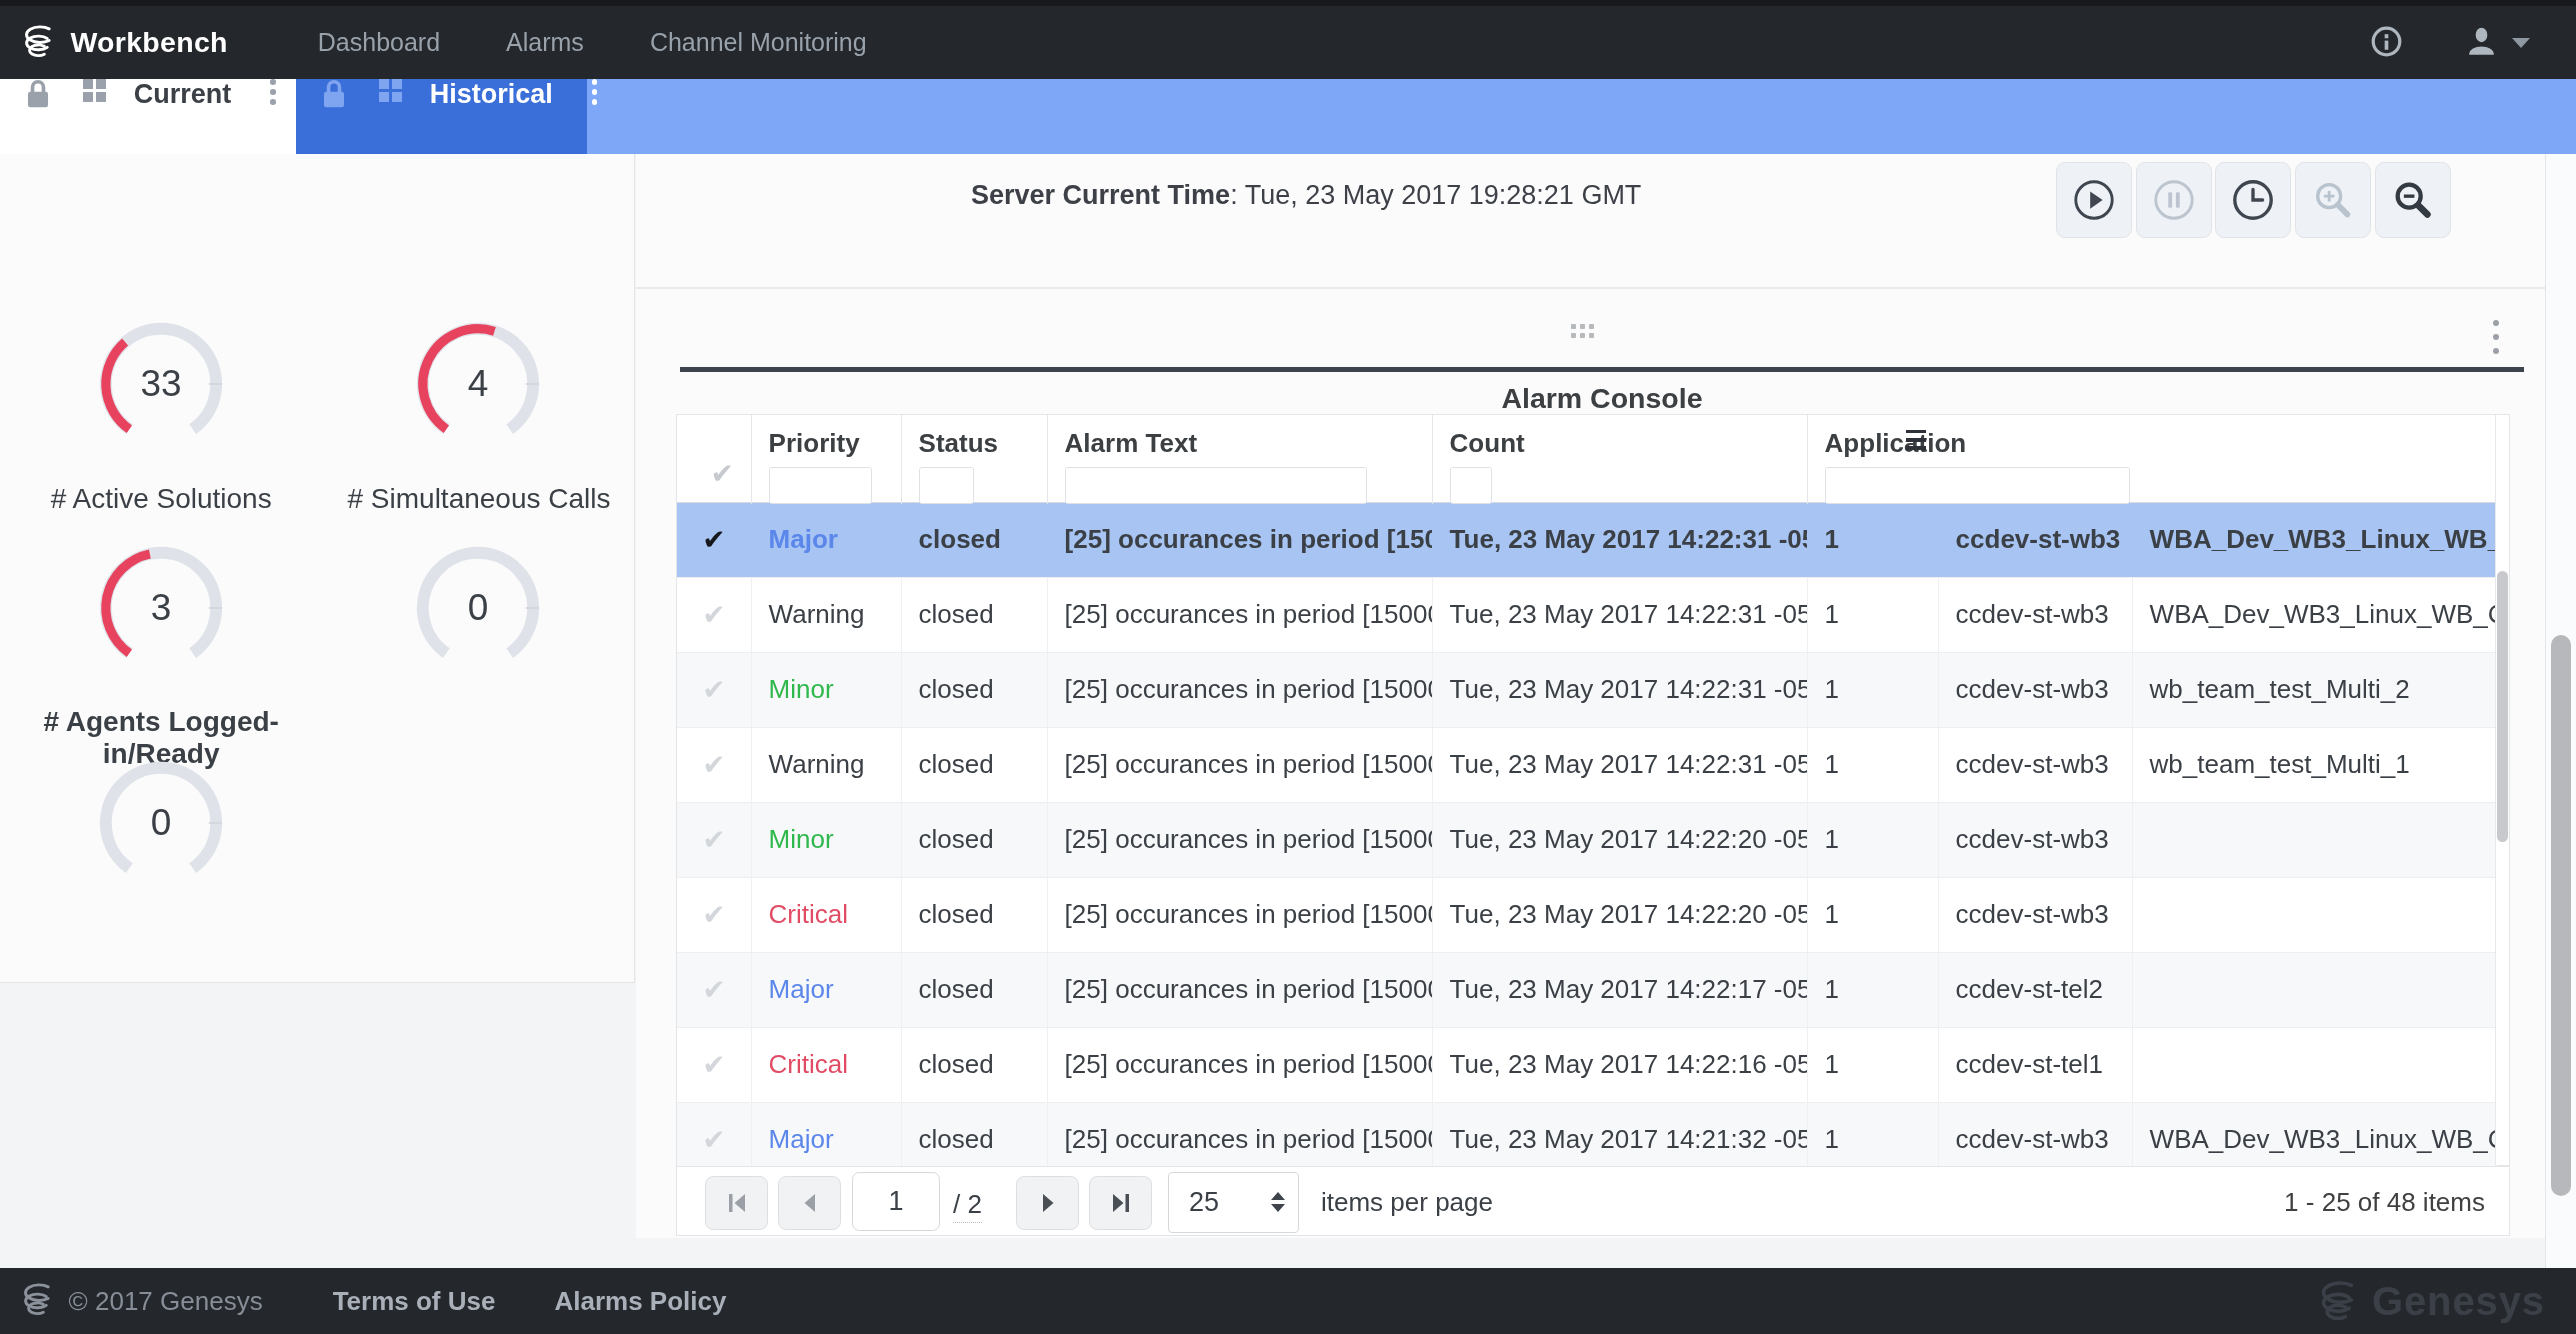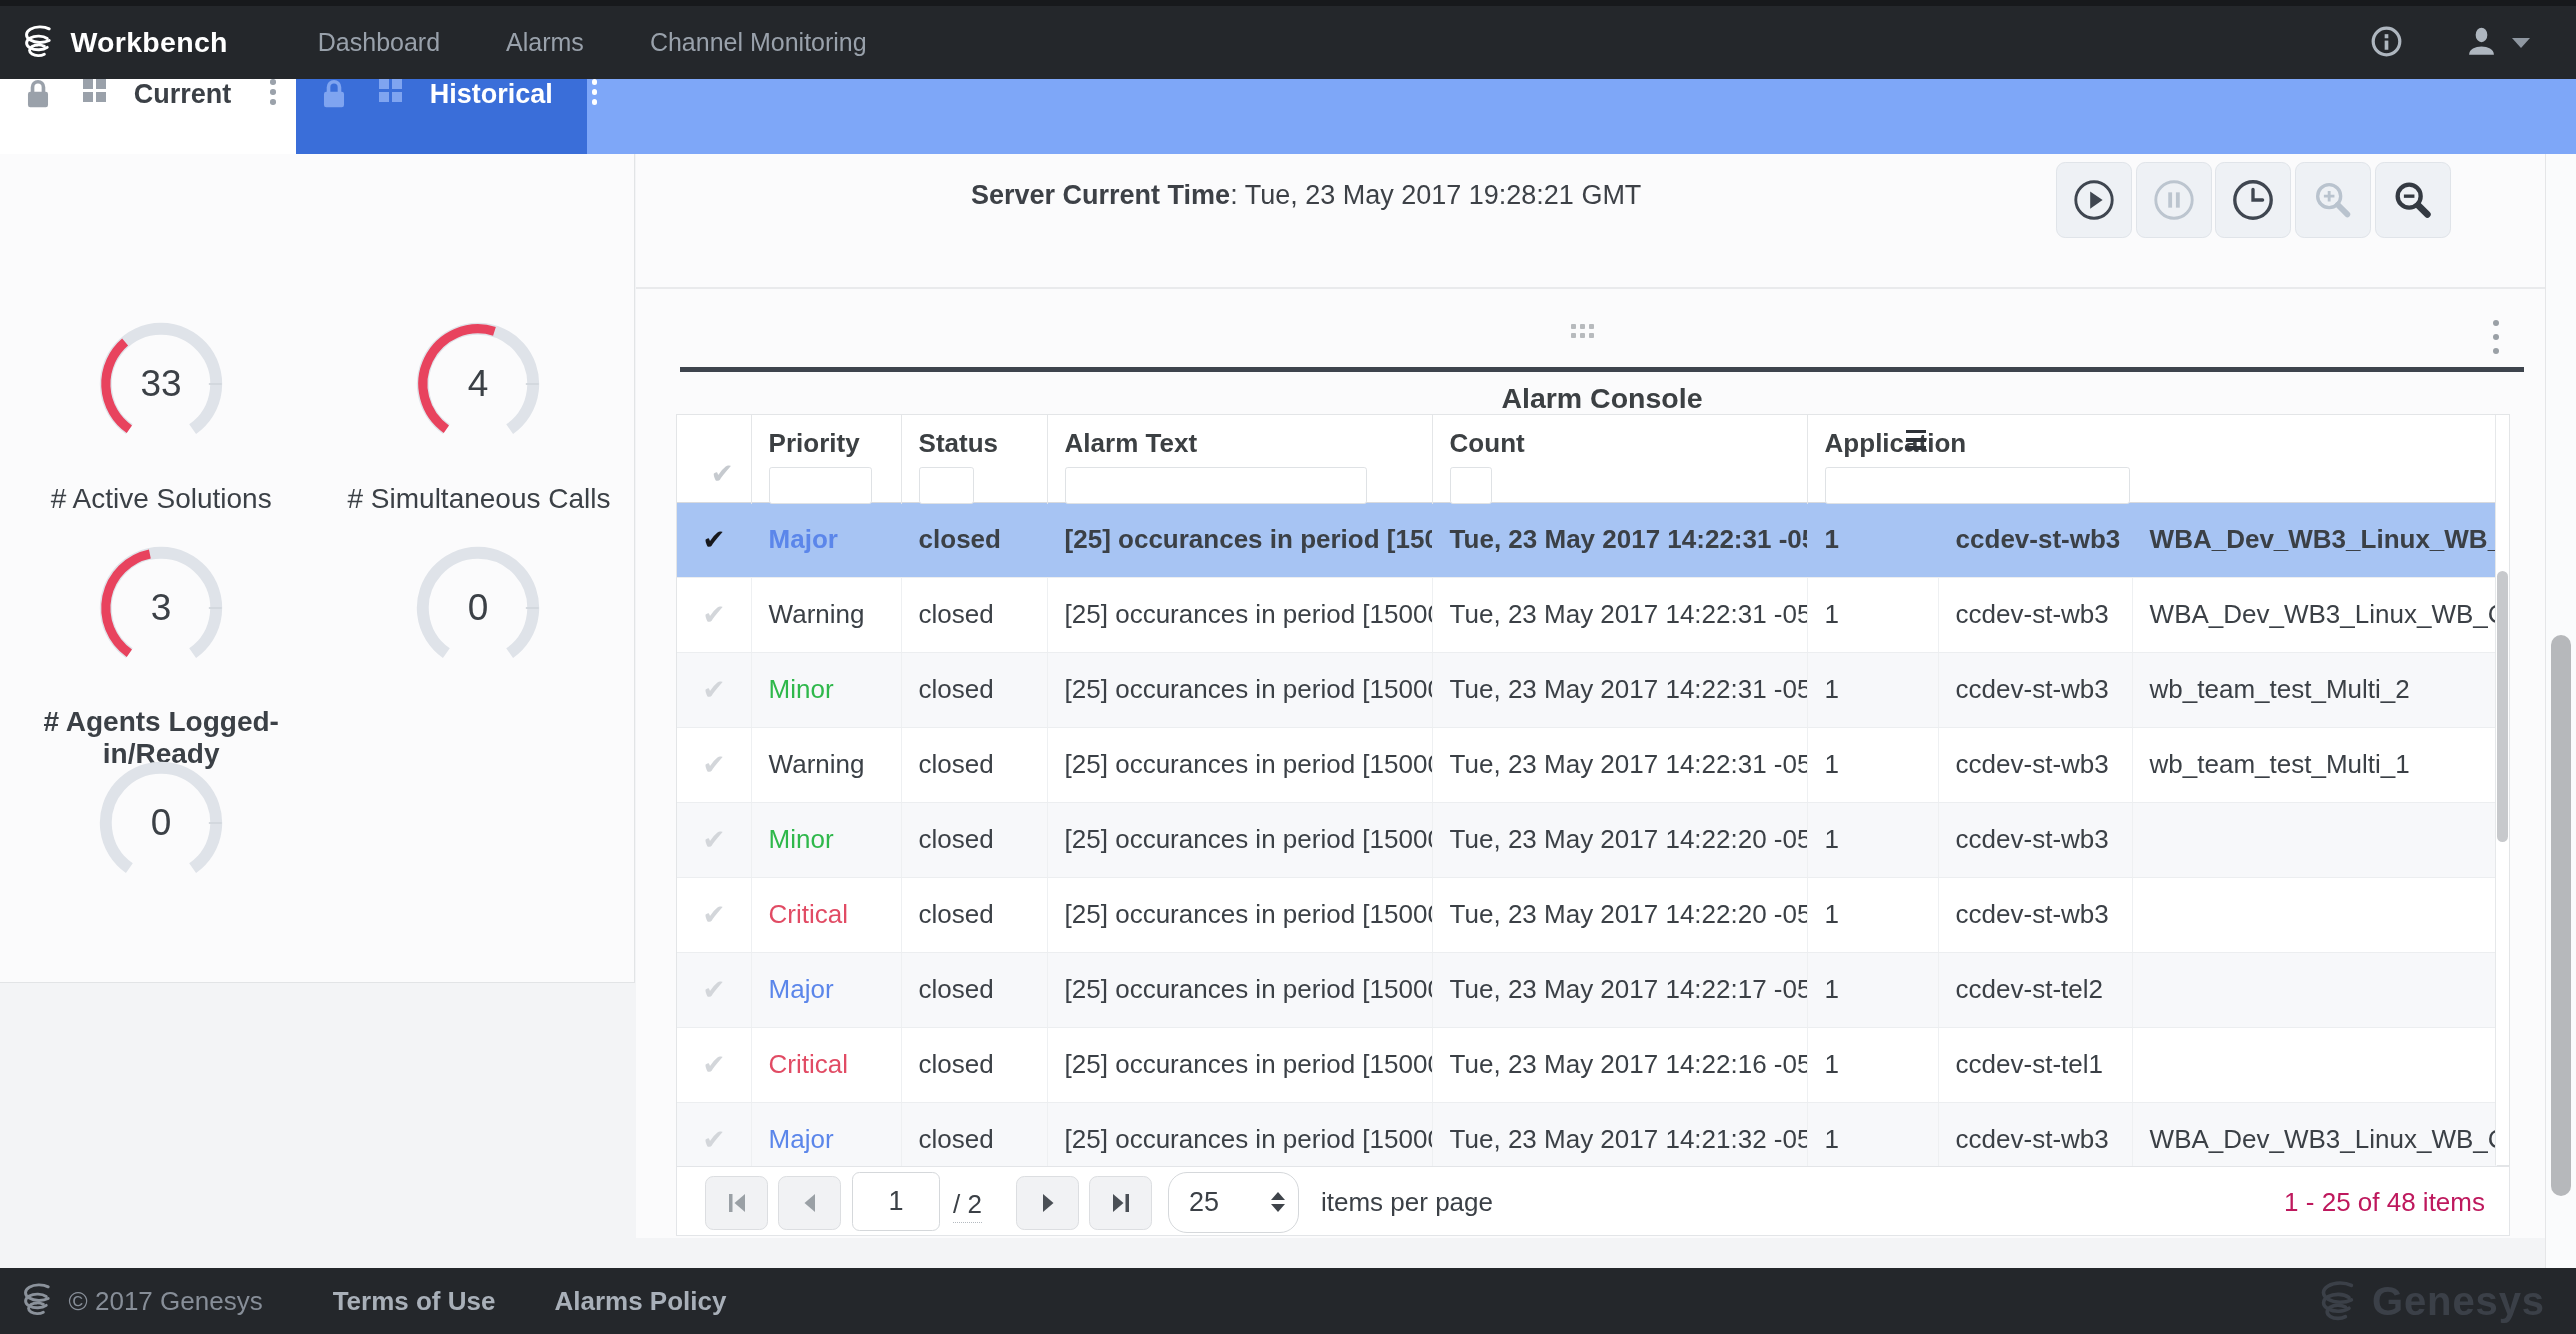--- a/index.html
+++ b/index.html
@@ -67,27 +67,27 @@
   .t-row.sel{background:#a7c4f3;font-weight:bold;}
   .t-cell{font-size:26px;color:#3b4046;line-height:73px;padding-left:16.6px;border-right:0.9px solid #eef0f2;overflow:hidden;white-space:nowrap;box-sizing:border-box;}
   .t-row.sel .t-cell{border-right-color:#a7c4f3;}
   .c-check{text-align:center;padding-left:0;color:#d3d6da;font-size:28px;}
   .t-row.sel .c-check{color:#17181c;}
   
   .pager{position:absolute;left:40px;top:1012px;width:1834px;height:70px;background:#ffffff;border:0.9px solid #e3e5e8;box-sizing:border-box;}
   .pgbtn{position:absolute;top:9.2px;width:61px;height:52px;background:#f1f2f4;border:0.9px solid #dcdee1;border-radius:8.3px;display:flex;align-items:center;justify-content:center;cursor:pointer;}
   .page-input{position:absolute;left:175px;top:4.6px;width:88px;height:59px;border:0.9px solid #d5d8db;border-radius:7.4px;text-align:center;font-size:27px;color:#3b4046;box-sizing:border-box;outline:none;background:#fff;}
   .of-label{position:absolute;left:276px;top:22px;font-size:26px;color:#3b4046;border-bottom:1.8px dotted #b4bac0;padding-bottom:1.8px;}
-  .size-box{position:absolute;left:491px;top:4.6px;width:129px;height:59px;border:0.9px solid #d5d8db;border-radius:19px;background:#fff;display:flex;align-items:center;cursor:pointer;}
+  .size-box{position:absolute;left:491px;top:4.6px;width:129px;height:59px;border:0.9px solid #d5d8db;border-radius:4px;background:#fff;display:flex;align-items:center;cursor:pointer;}
   .size-box .size-val{font-size:27px;margin-left:20px;color:#3b4046;}
   .stepper{margin-left:auto;margin-right:13px;display:flex;flex-direction:column;gap:4.6px;}
   .stepper .up{width:0;height:0;border-left:7.4px solid transparent;border-right:7.4px solid transparent;border-bottom:8.3px solid #3f444a;}
   .stepper .dn{width:0;height:0;border-left:7.4px solid transparent;border-right:7.4px solid transparent;border-top:8.3px solid #3f444a;}
   .ipp-label{position:absolute;left:644px;top:20px;font-size:26px;color:#3b4046;}
-  .pg-summary{position:absolute;right:24px;top:20px;font-size:26px;color:#be185d;}
+  .pg-summary{position:absolute;right:24px;top:20px;font-size:26px;color:#404040;}
   
   .page-scroll{position:absolute;left:2545px;top:154px;width:31px;height:1114px;background:#fafbfc;border-left:0.9px solid #e5e6e8;box-sizing:border-box;}
   .page-thumb{position:absolute;left:4.6px;top:481px;width:20px;height:561px;background:#b6b8bb;border-radius:10px;cursor:pointer;}
   
   .footer{position:absolute;left:0;top:1268px;width:2576px;height:66px;background:#24272b;display:flex;align-items:center;}
   .footer .copyright{color:#878e98;font-size:26px;margin-left:13px;}
   .footer .flink{color:#a9b0b9;font-size:26px;font-weight:bold;cursor:pointer;}
   .flink.terms{margin-left:70px;}
   .flink.privacy{margin-left:59px;}
   .footer-brand{margin-left:auto;margin-right:31px;display:flex;align-items:center;opacity:.95;}

